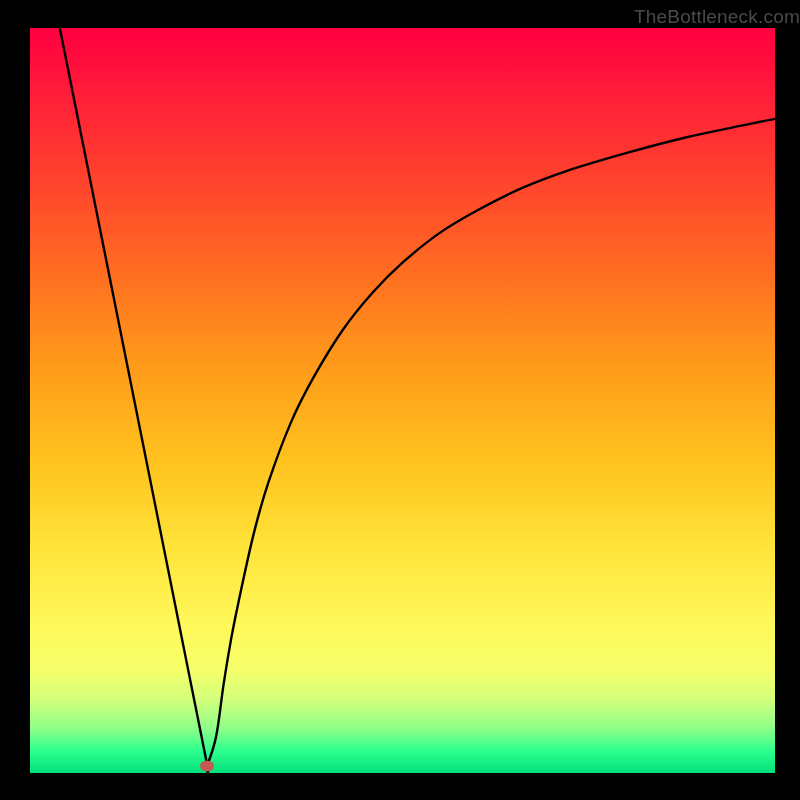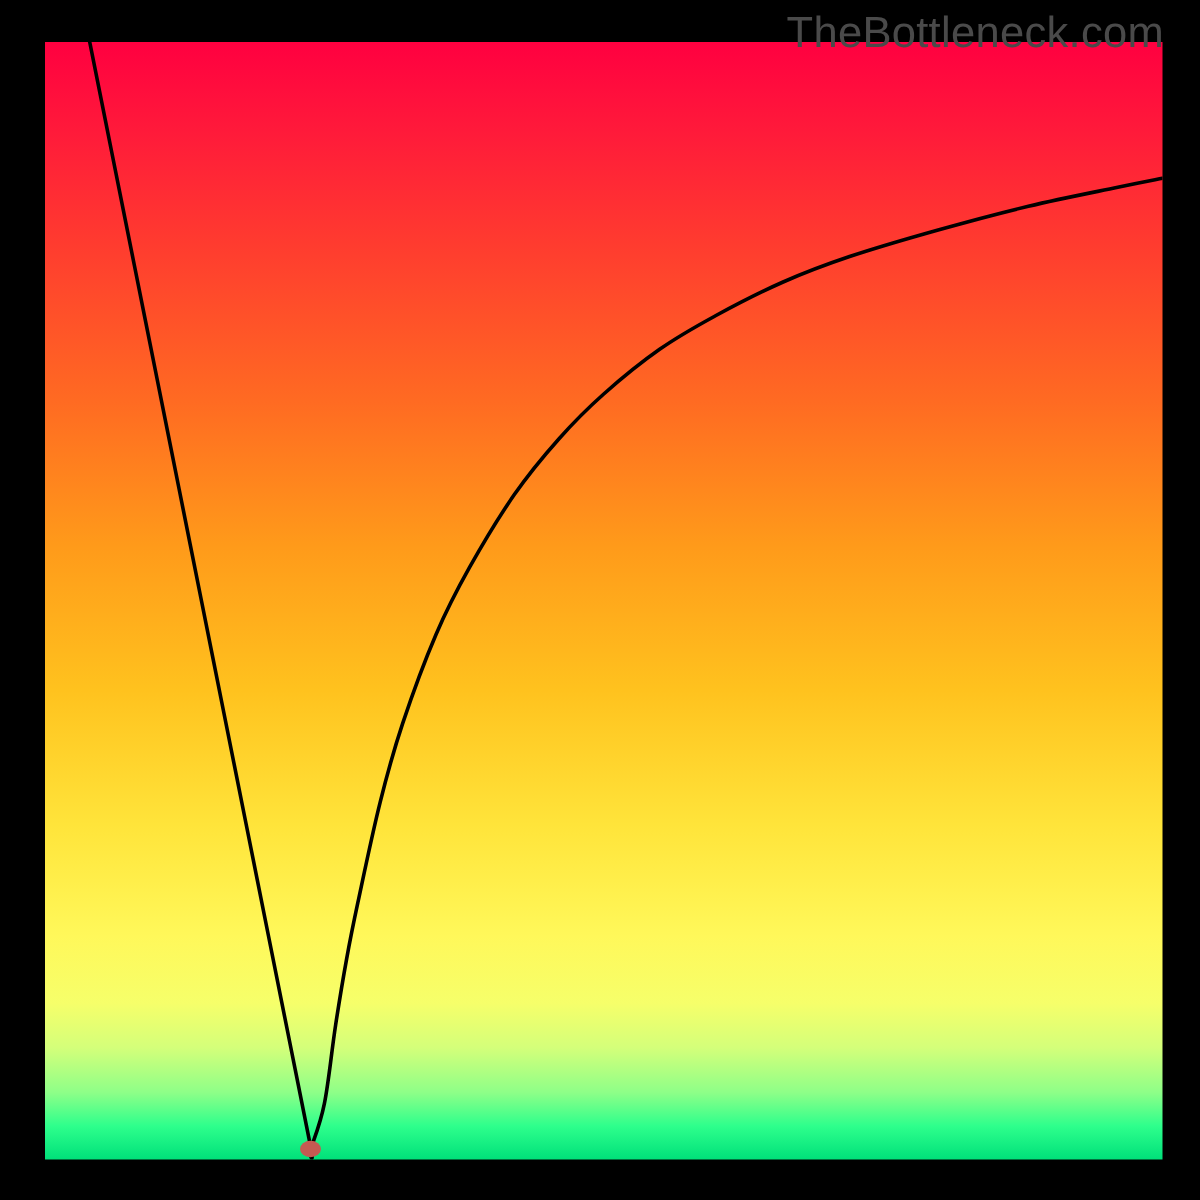--- a/index.html
+++ b/index.html
@@ -29,23 +29,23 @@
       #f6ff6a 86%,
       #d4ff7a 90%,
       #8eff88 94%,
       #2eff8c 97%,
       #00e07a 100%
     );
   }
   .watermark {
     position: absolute;
     top: 6px;
-    right: 24px;
+    right: 0;
     color: #4a4a4a;
-    font-size: 29px;
+    font-size: 19px;
     font-weight: 400;
     letter-spacing: 0.2px;
     font-family: Arial, Helvetica, sans-serif;
   }
   .bottom-mask {
     position: absolute;
     left: 0;
     bottom: 0;
     width: 800px;
     height: 27px;

